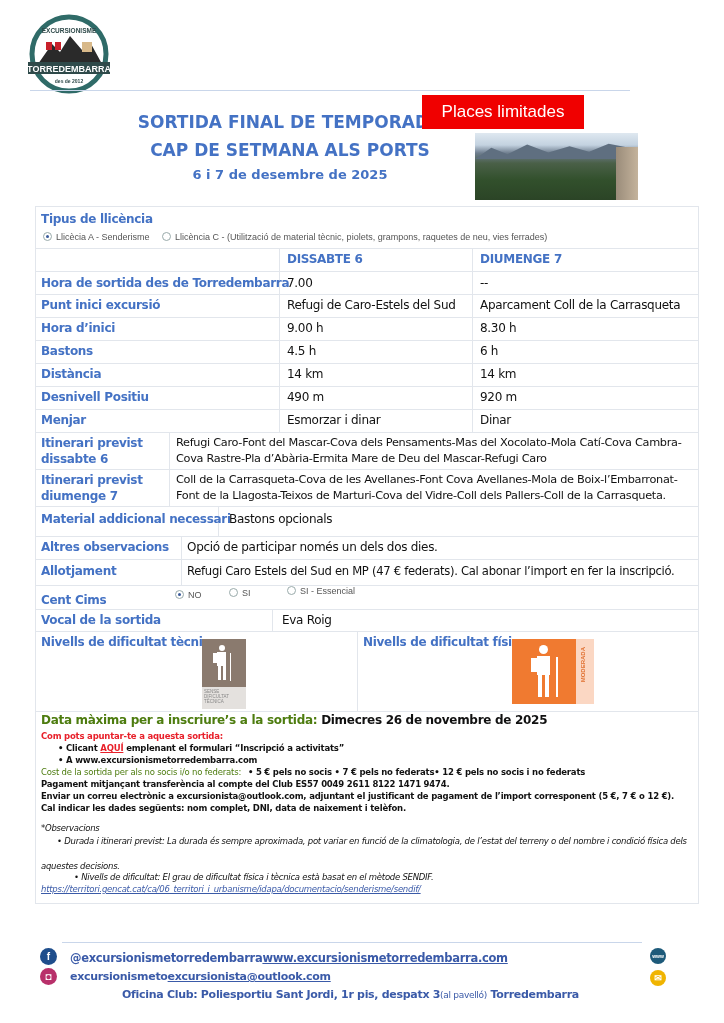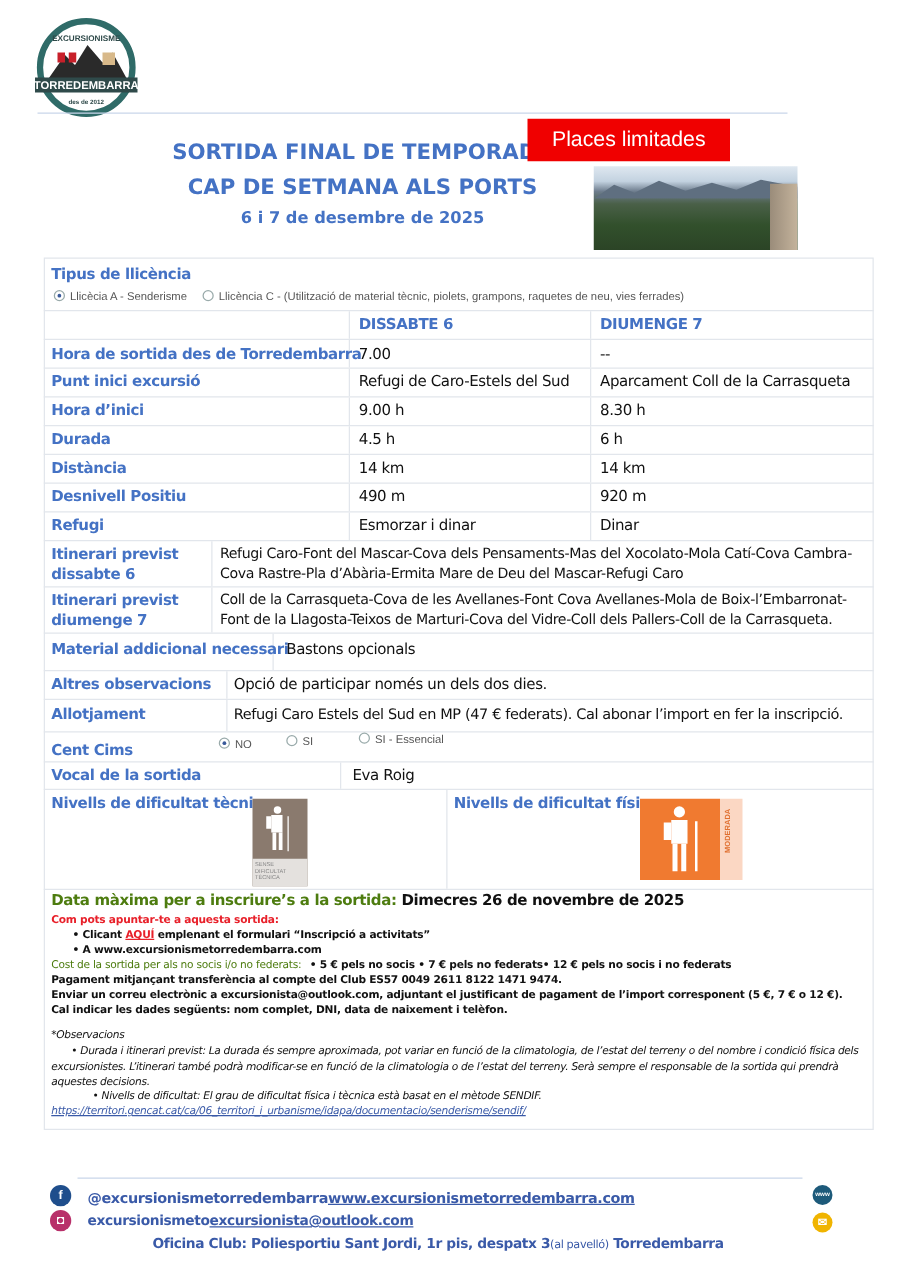--- a/index.html
+++ b/index.html
@@ -107,21 +107,21 @@
     <div class="cell" style="left:437px;"></div>
   </div>
 <div class="lbl" style="left:41px; top:321px;">Hora d’inici</div>
 <div class="val" style="left:287px; top:321px;">9.00 h</div>
 <div class="val" style="left:480px; top:321px;">8.30 h</div>
 
 <div class="row" style="top:340px; height:23px;">
     <div class="cell" style="left:244px;"></div>
     <div class="cell" style="left:437px;"></div>
   </div>
-<div class="lbl" style="left:41px; top:344px;">Durada</div>
+<div class="lbl" style="left:41px; top:344px;">Bastons</div>
 <div class="val" style="left:287px; top:344px;">4.5 h</div>
 <div class="val" style="left:480px; top:344px;">6 h</div>
 
 <div class="row" style="top:363px; height:23px;">
     <div class="cell" style="left:244px;"></div>
     <div class="cell" style="left:437px;"></div>
   </div>
 <div class="lbl" style="left:41px; top:367px;">Distància</div>
 <div class="val" style="left:287px; top:367px;">14 km</div>
 <div class="val" style="left:480px; top:367px;">14 km</div>
@@ -131,21 +131,21 @@
     <div class="cell" style="left:437px;"></div>
   </div>
 <div class="lbl" style="left:41px; top:390px;">Desnivell Positiu</div>
 <div class="val" style="left:287px; top:390px;">490 m</div>
 <div class="val" style="left:480px; top:390px;">920 m</div>
 
 <div class="row" style="top:409px; height:23px;">
     <div class="cell" style="left:244px;"></div>
     <div class="cell" style="left:437px;"></div>
   </div>
-<div class="lbl" style="left:41px; top:413px;">Refugi</div>
+<div class="lbl" style="left:41px; top:413px;">Menjar</div>
 <div class="val" style="left:287px; top:413px;">Esmorzar i dinar</div>
 <div class="val" style="left:480px; top:413px;">Dinar</div>
 
 <div class="row" style="top:432px; height:37px;">
     <div class="cell" style="left:134px;"></div>
   </div>
 <div class="lbl" style="left:41px; top:435px; line-height:16px;"><span>Itinerari previst</span><br><span>dissabte 6</span></div>
 <div class="val" style="left:176px; top:435px; line-height:16px; font-size:11.3px;"><span>Refugi Caro-Font del Mascar-Cova dels Pensaments-Mas del Xocolato-Mola Catí-Cova Cambra-</span><br><span>Cova Rastre-Pla d’Abària-Ermita Mare de Deu del Mascar-Refugi Caro</span></div>
 
 <div class="row" style="top:469px; height:37px;">
@@ -224,21 +224,21 @@
   <span class="blue" style="font-weight:normal;">Cost de la sortida per als no socis i/o no federats:</span>
   <span style="margin-left:4px;">• 5 € pels no socis   • 7 € pels no federats• 12 € pels no socis i no federats</span>
 </div>
 <div class="abs notes" style="top:779px;">Pagament mitjançant transferència al compte del Club ES57 0049 2611 8122 1471 9474.</div>
 <div class="abs notes" style="top:791px;">Enviar un correu electrònic a excursionista@outlook.com, adjuntant el justificant de pagament de l’import corresponent (5 €, 7 € o 12 €).</div>
 <div class="abs notes" style="top:803px;">Cal indicar les dades següents: nom complet, DNI, data de naixement i telèfon.</div>
 
 <div class="abs ital" style="left:41px; top:823px;">*Observacions</div>
 <div class="abs ital" style="left:41px; top:835px; line-height:12.5px; width:655px;">
   <span style="padding-left:16px;">• Durada i itinerari previst: La durada és sempre aproximada, pot variar en funció de la climatologia, de l’estat del terreny o del nombre i condició física dels</span><br>
-  <span>excursionistes. L’itinerari també podrà modificar-se en funció de la climatologia o de l’estat del terreny. Serà sempre el responsable de la sortida qui prendrà</span><br>
+  <br>
   <span>aquestes decisions.</span>
 </div>
 <div class="abs ital" style="left:74px; top:872px;">• Nivells de dificultat: El grau de dificultat física i tècnica està basat en el mètode SENDIF.</div>
 <a class="abs ital" style="left:41px; top:884px; text-decoration:underline;">https://territori.gencat.cat/ca/06_territori_i_urbanisme/idapa/documentacio/senderisme/sendif/</a>
 
 <div class="foot-line"></div>
 <div class="circle" style="left:40px; top:948px; background:#1f4e8c;">f</div>
 <div class="foot-txt" style="left:70px; top:951px;">
   <span>@excursionismetorredembarra</span><a style="text-decoration:underline;">www.excursionismetorredembarra.com</a>
 </div>

